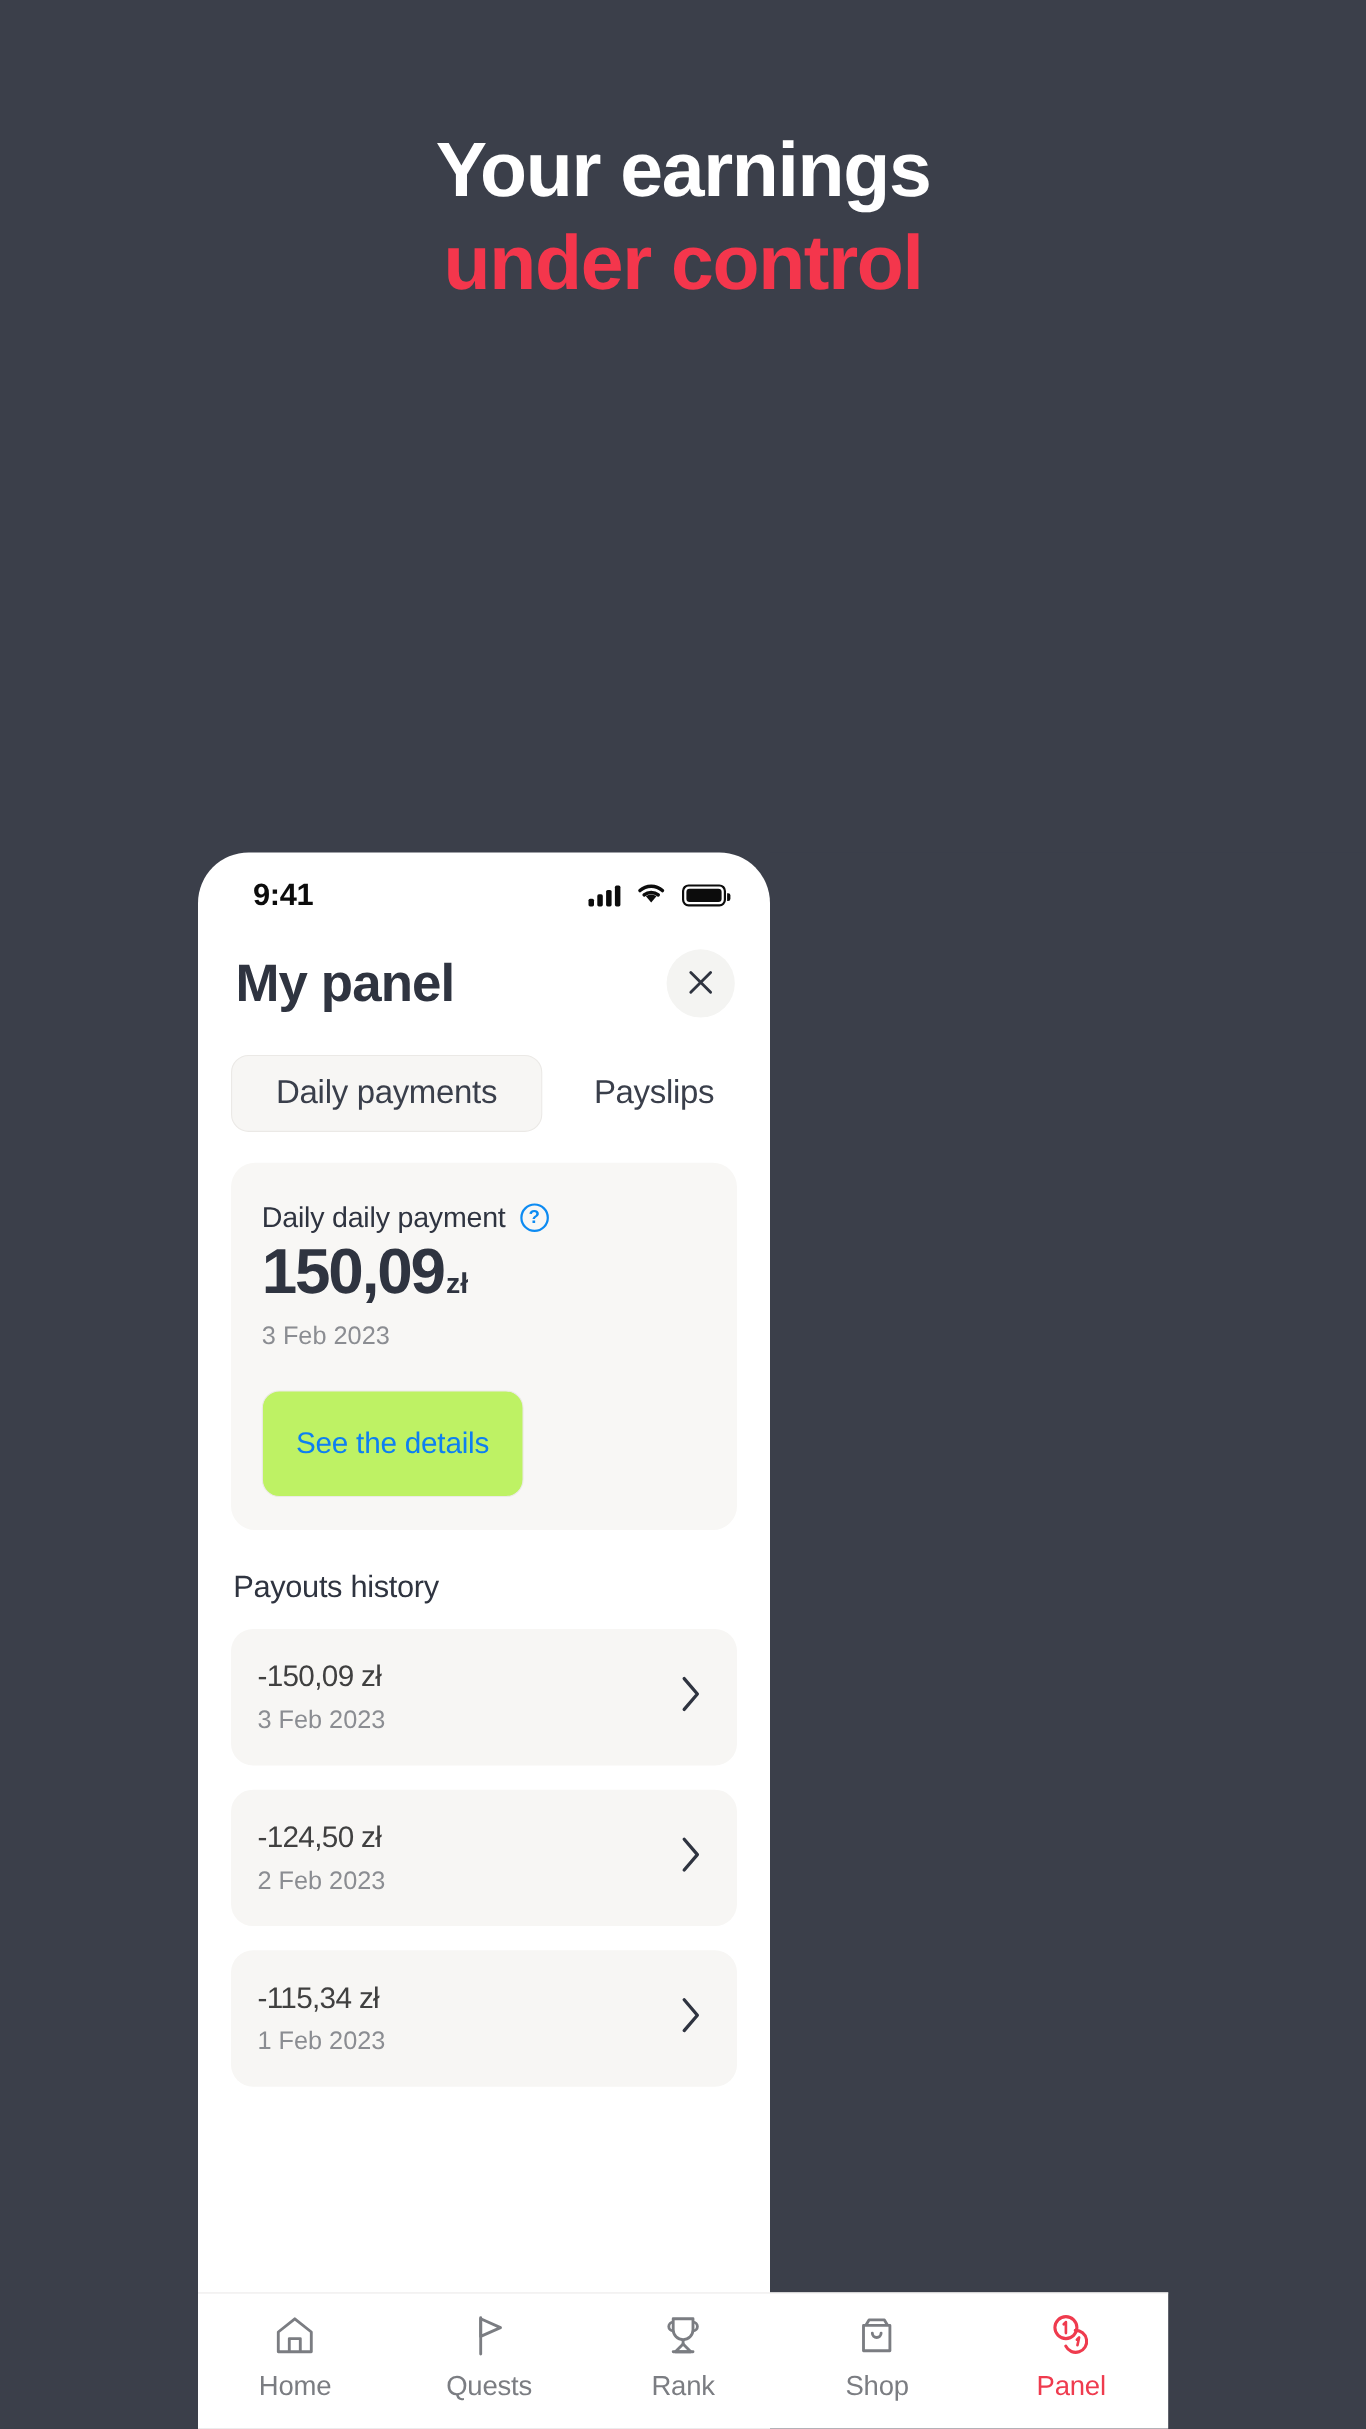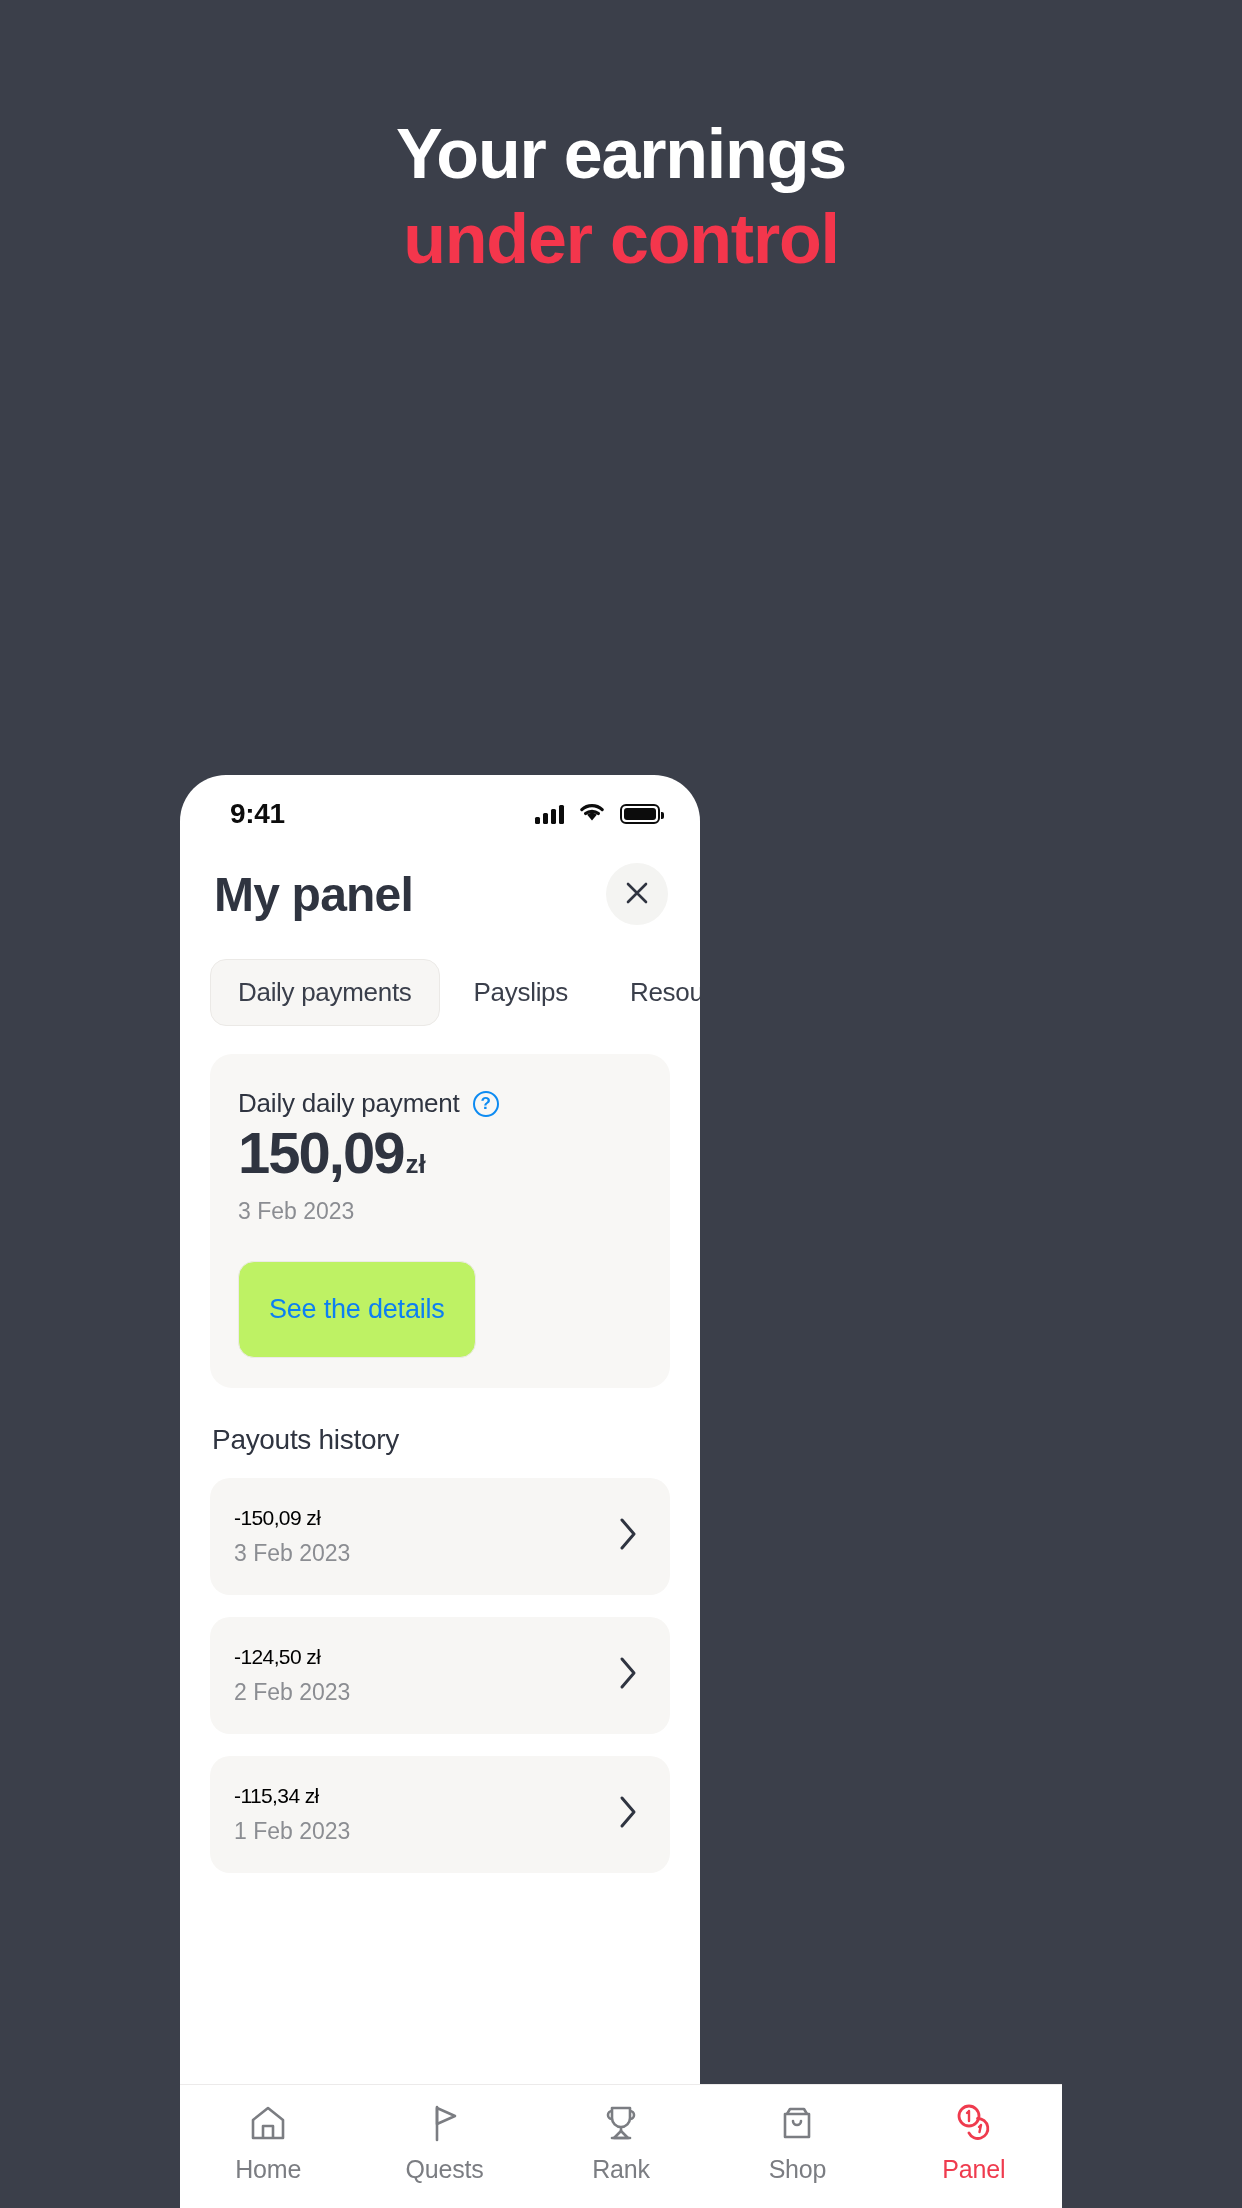--- a/index.html
+++ b/index.html
@@ -105,23 +105,23 @@
   }
 
   
   .tabs {
     display:flex;
     align-items:center;
     gap:6px;
     padding:34px 30px 0 30px;
   }
   .tab {
-    font-size:26px;
+    font-size:30px;
     color:#3a3f4b;
-    padding:17px 27px;
+    padding:17px 40px;
     border-radius:16px;
     white-space:nowrap;
     letter-spacing:-0.3px;
     background:transparent;
     border:1px solid transparent;
   }
   .tab.active {
     background:#f7f6f4;
     border:1px solid #ebe9e6;
   }
@@ -193,22 +193,22 @@
   .payout-row {
     margin-top:22px;
     background:#f7f6f4;
     border-radius:20px;
     padding:28px 26px 28px 24px;
     display:flex;
     align-items:center;
     justify-content:space-between;
   }
   .payout-amount {
-    font-size:21px;
-    color:#000000;
+    font-size:27px;
+    color:#404040;
     letter-spacing:-0.6px;
   }
   .payout-date {
     margin-top:10px;
     font-size:23px;
     color:#8b8d92;
   }
   .chev {
     color:#2f3440;
     font-size:36px;

